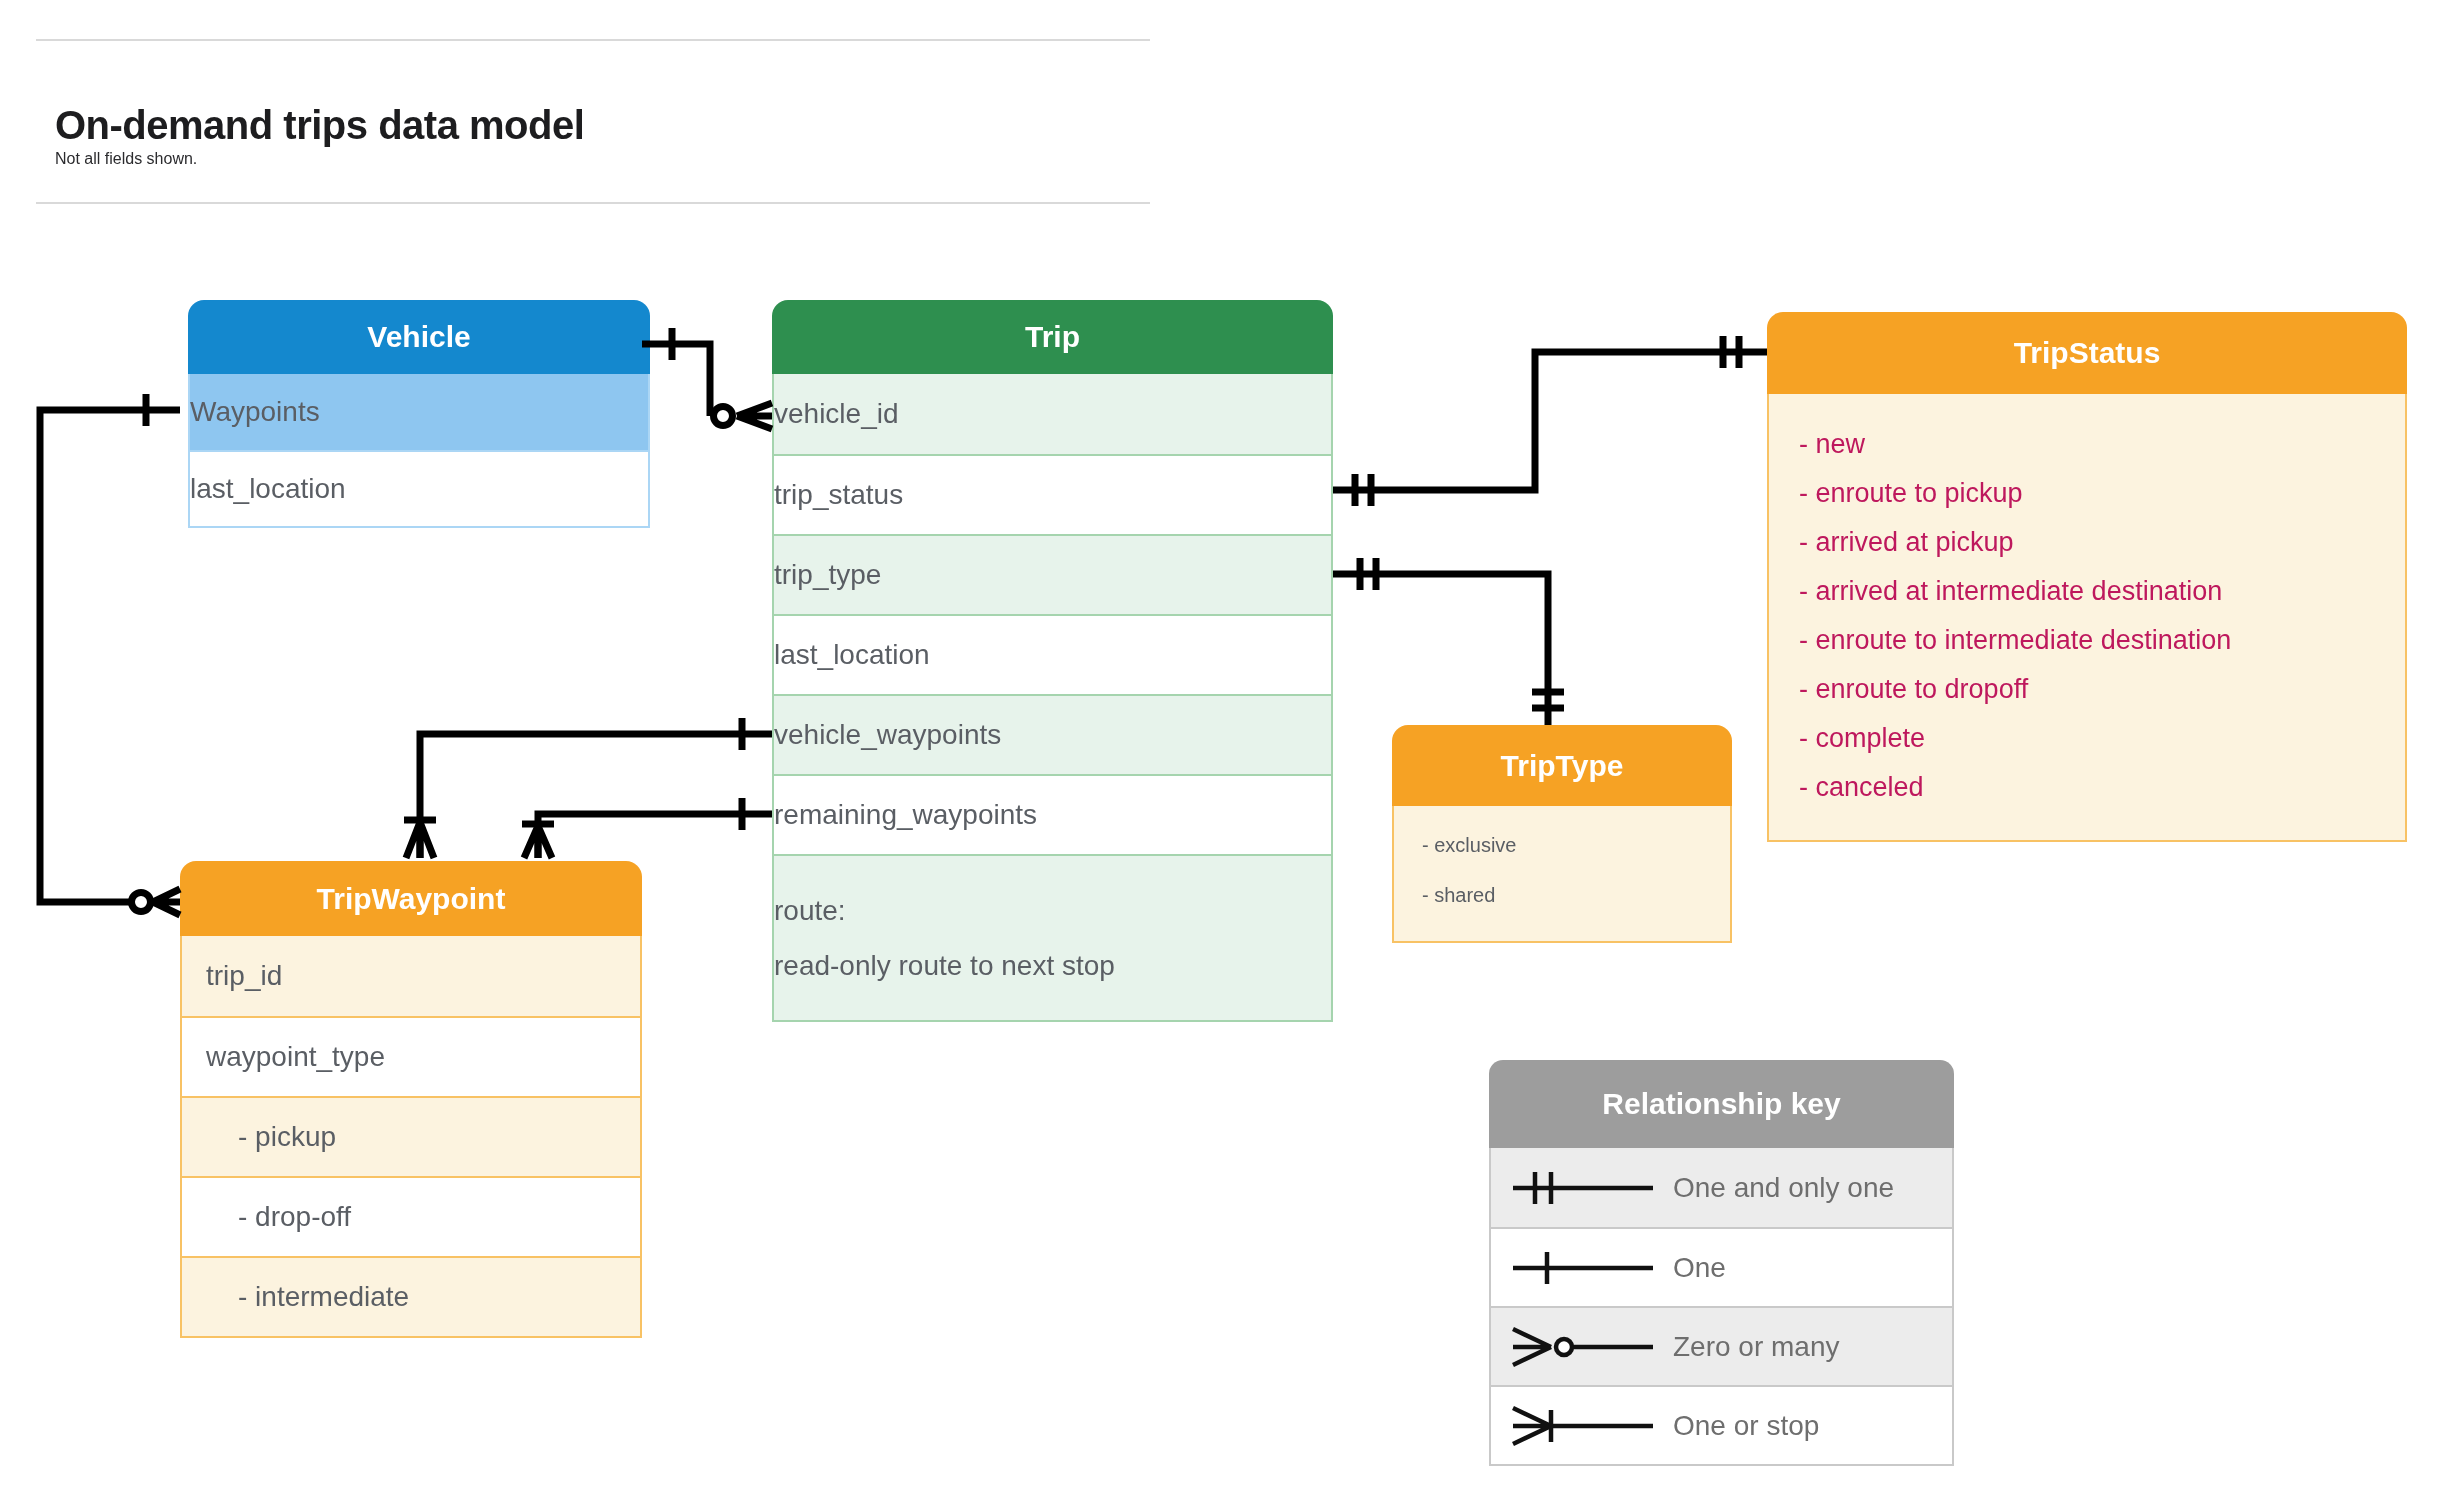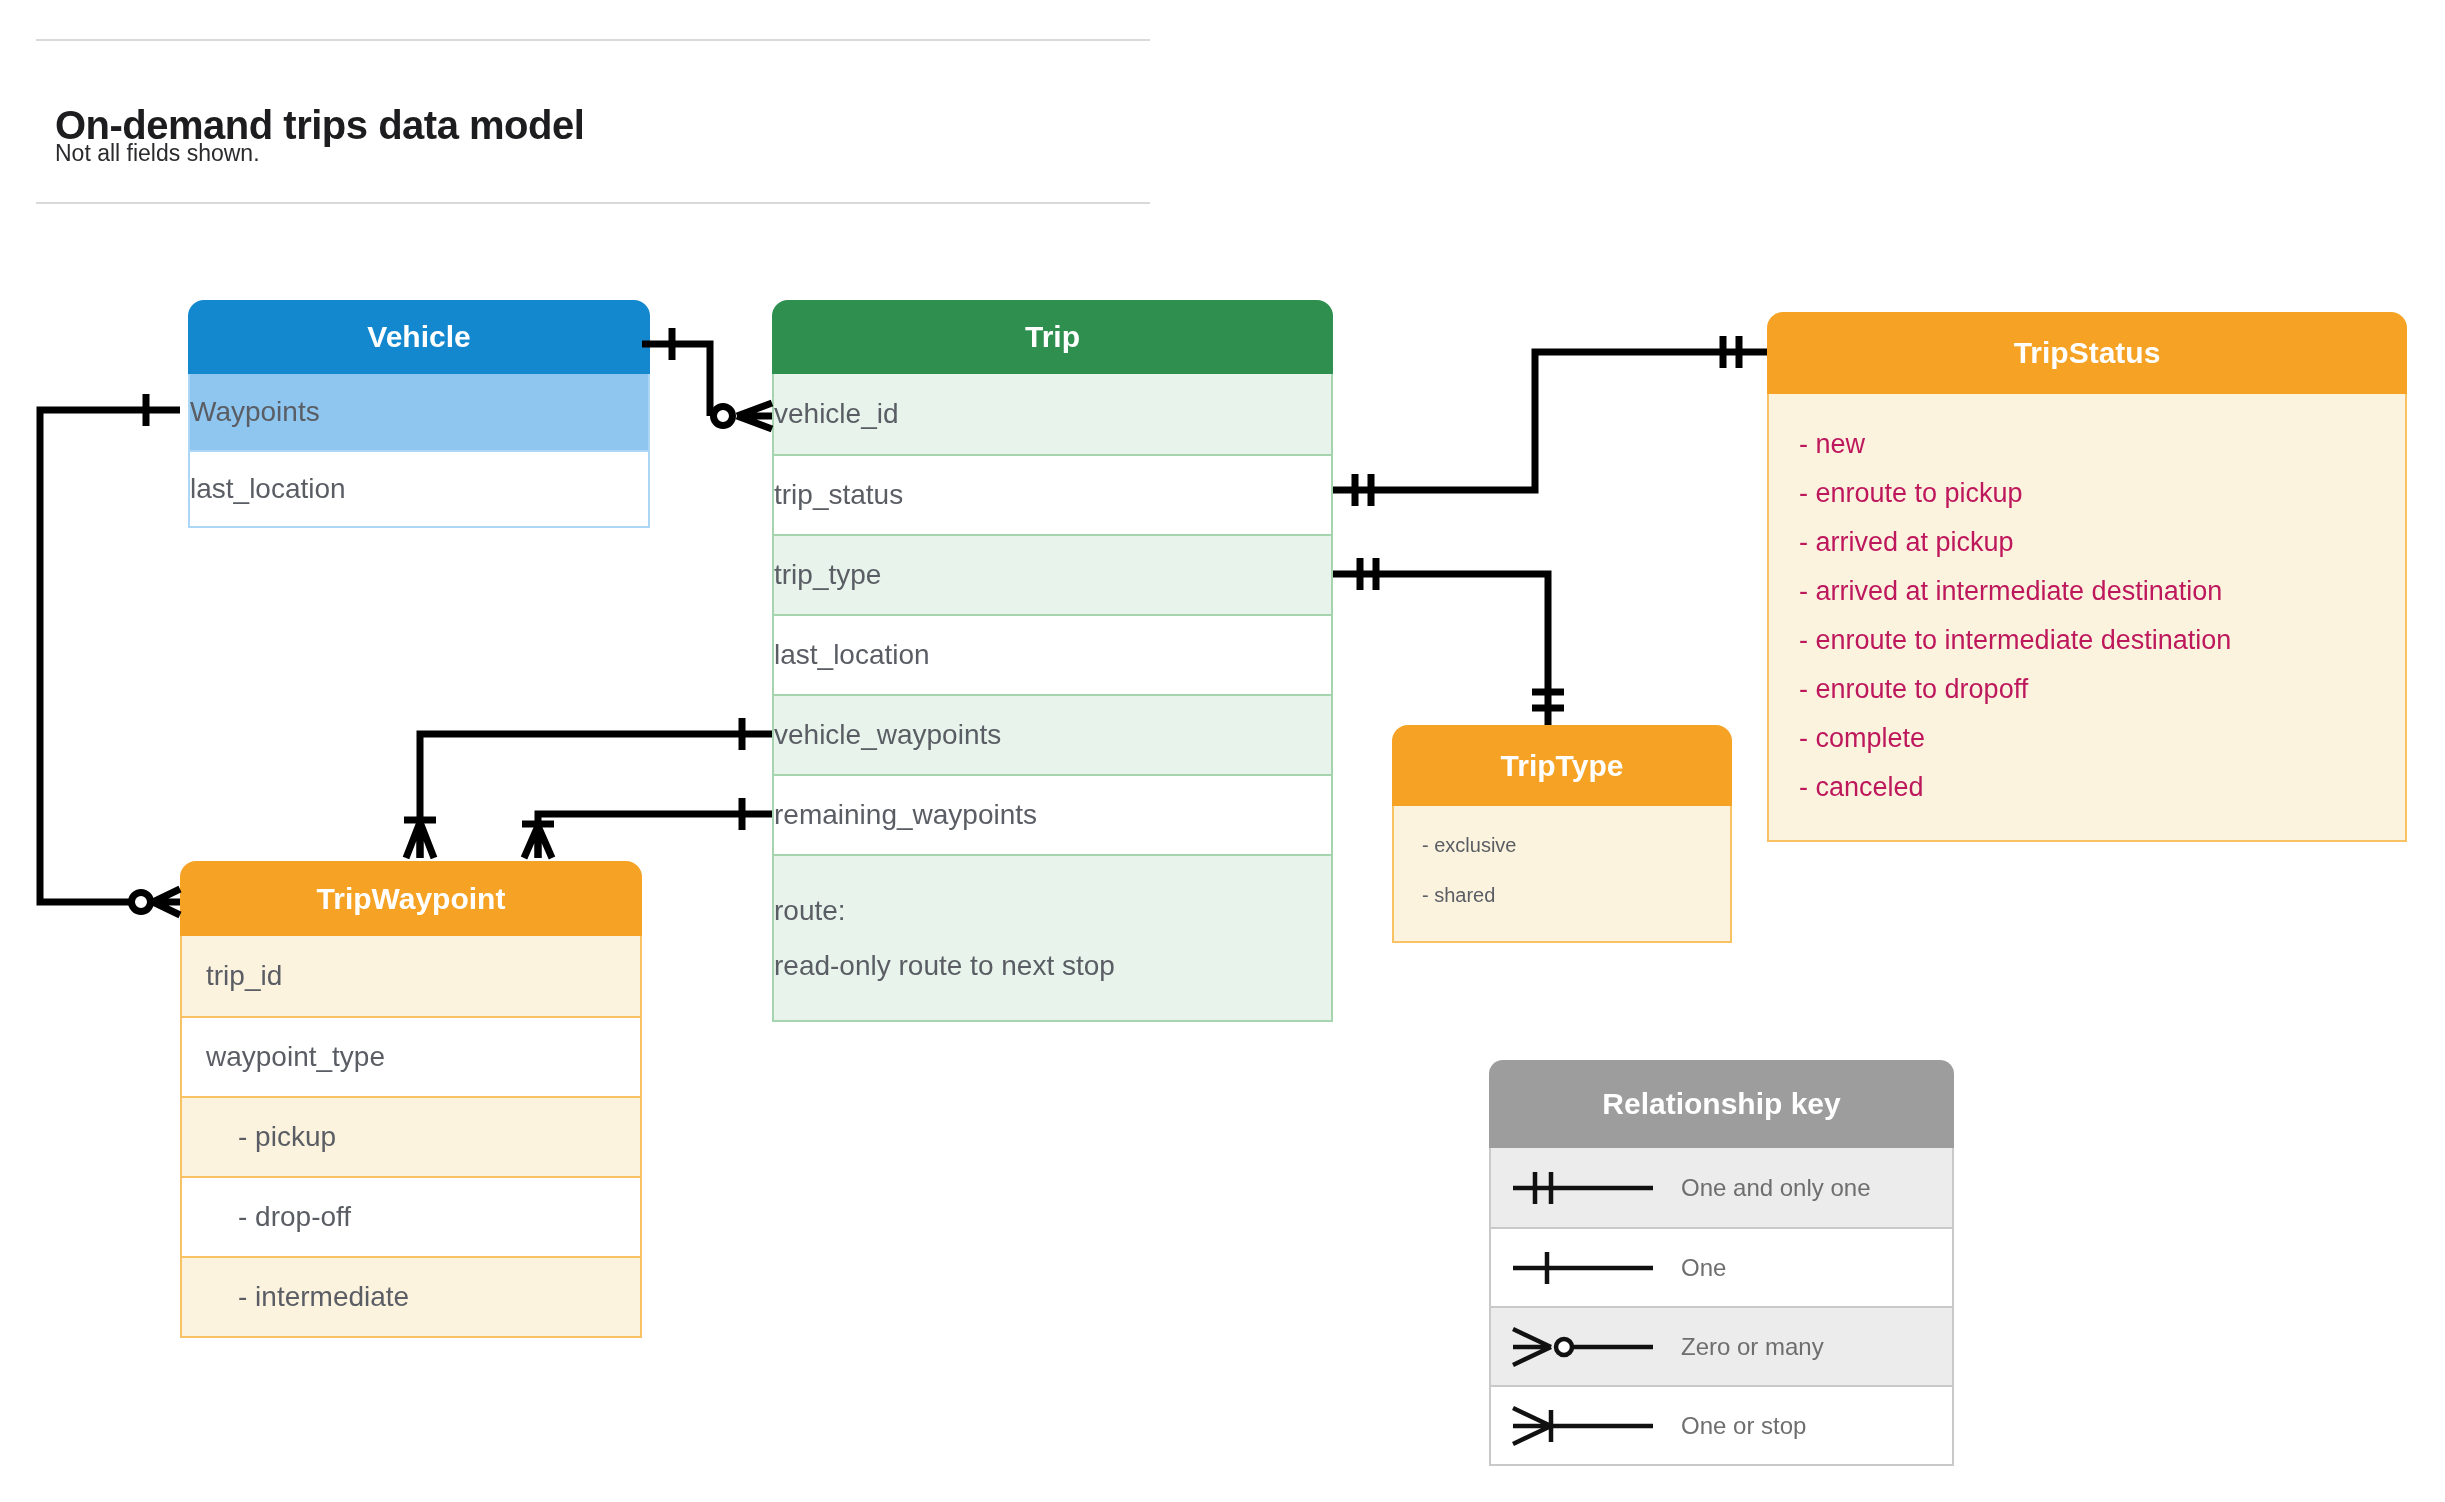--- a/index.html
+++ b/index.html
@@ -1,21 +1,21 @@
 <!DOCTYPE html>
 <html><head>
 <meta charset="utf-8">
 <style>
   html,body{margin:0;padding:0;background:#ffffff;}
   body{font-family:"Liberation Sans", sans-serif;}
   .canvas{position:relative;width:2445px;height:1502px;background:#fff;overflow:hidden;}
 
   .rule{position:absolute;height:2px;background:#D9D9D9;}
   .page-title{position:absolute;left:55px;top:76px;font-size:40px;font-weight:bold;color:#1D1D1F;letter-spacing:-0.5px;}
-  .page-subtitle{position:absolute;left:55px;top:140px;font-size:23px;color:#2B2B2E;}
+  .page-subtitle{position:absolute;left:55px;top:150px;font-size:16px;color:#2B2B2E;}
 
   .tbl{position:absolute;}
   .tbl-header{display:flex;align-items:center;justify-content:center;
     color:#fff;font-weight:bold;font-size:30px;border-radius:16px 16px 0 0;}
   .tbl-body{border-style:solid;border-width:0 2px 2px 2px;box-sizing:border-box;background:#fff;}
   .row{display:flex;align-items:center;box-sizing:border-box;font-size:28px;color:#5A5E64;}
   .row + .row{border-top-style:solid;border-top-width:2px;}
 
   
   .vehicle .tbl-header{background:#1488CE;height:74px;}
@@ -46,21 +46,21 @@
   .triptype .enum{font-size:20px;color:#5A5E64;line-height:50px;}
 
   .tripwaypoint .tbl-header{height:75px;}
   .tripwaypoint .row{height:80px;padding-left:24px;}
   .tripwaypoint .row.indent{padding-left:56px;}
 
   
   .key .tbl-header{background:#9D9D9D;height:88px;border-radius:14px 14px 0 0;}
   .key .tbl-body{border-color:#C9C9C9;}
   .key .row{height:79px;border-top-color:#C9C9C9;padding-left:16px;color:#6E6E6E;}
-  .key .row .label{margin-left:24px;font-size:24px;}
+  .key .row .label{margin-left:16px;font-size:28px;}
   .bg-gray-light{background:#ECECEC;}
   .sym{width:150px;height:60px;flex:0 0 150px;}
   .sym line,.sym path{stroke:#111;stroke-width:4.5;fill:none;}
   .sym circle{stroke:#111;stroke-width:4.5;fill:#fff;}
 
   .connectors{position:absolute;left:0;top:0;width:2445px;height:1502px;pointer-events:none;z-index:5;}
   .connectors path{stroke:#000;stroke-width:7;fill:none;}
   .connectors circle{stroke:#000;stroke-width:7;fill:#fff;}
 </style>
 </head>

